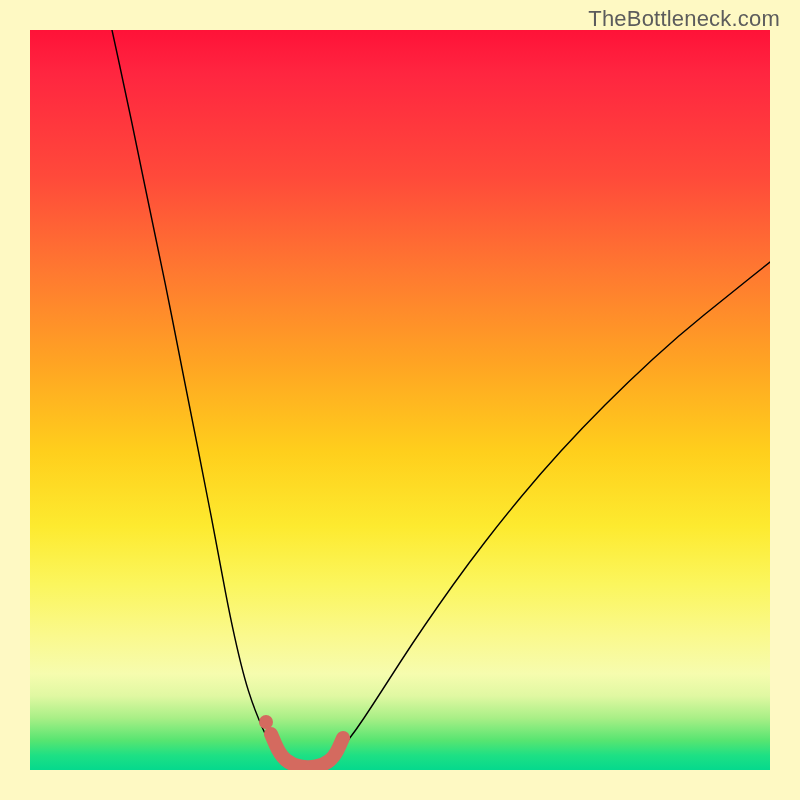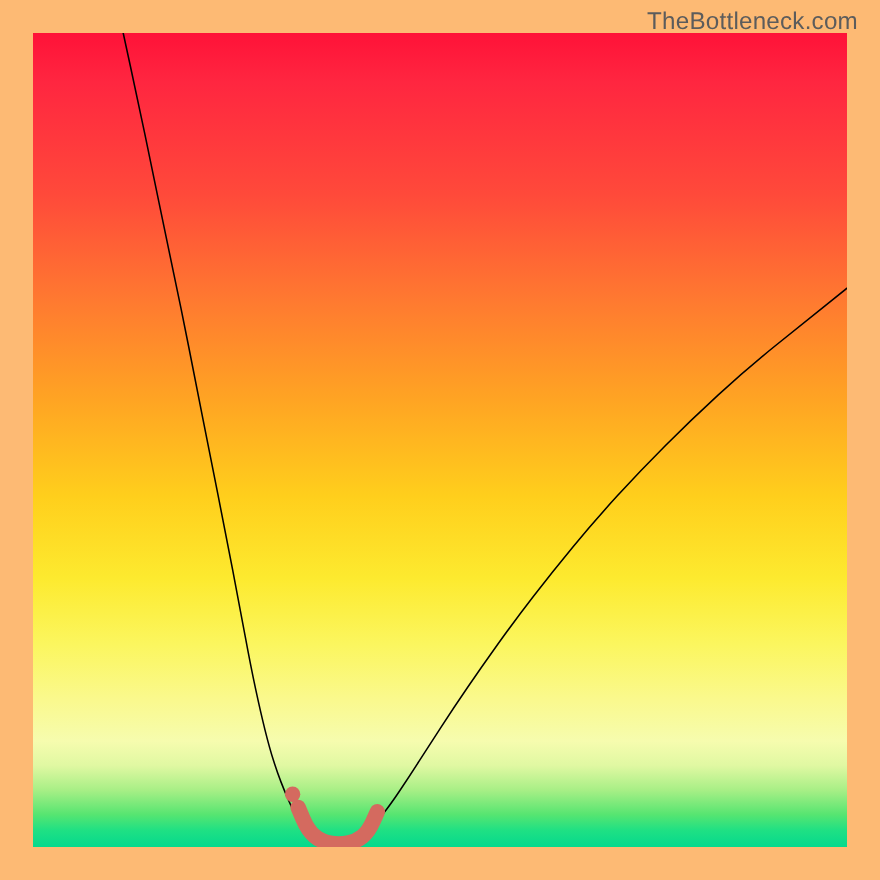--- a/index.html
+++ b/index.html
@@ -1,20 +1,20 @@
 <!DOCTYPE html>
 <html><head>
 <meta charset="utf-8">
 <style>
   * { margin: 0; padding: 0; box-sizing: border-box; }
   html, body { width: 800px; height: 800px; overflow: hidden; background: #000; }
   .frame {
     width: 800px;
     height: 800px;
-    background: #fdba74;
+    background: #fef9c3;
     position: relative;
   }
   .watermark {
     position: absolute;
     top: 6px;
     right: 20px;
     font-family: Arial, Helvetica, sans-serif;
     font-size: 22px;
     color: #5c5c5c;
     font-weight: 500;

